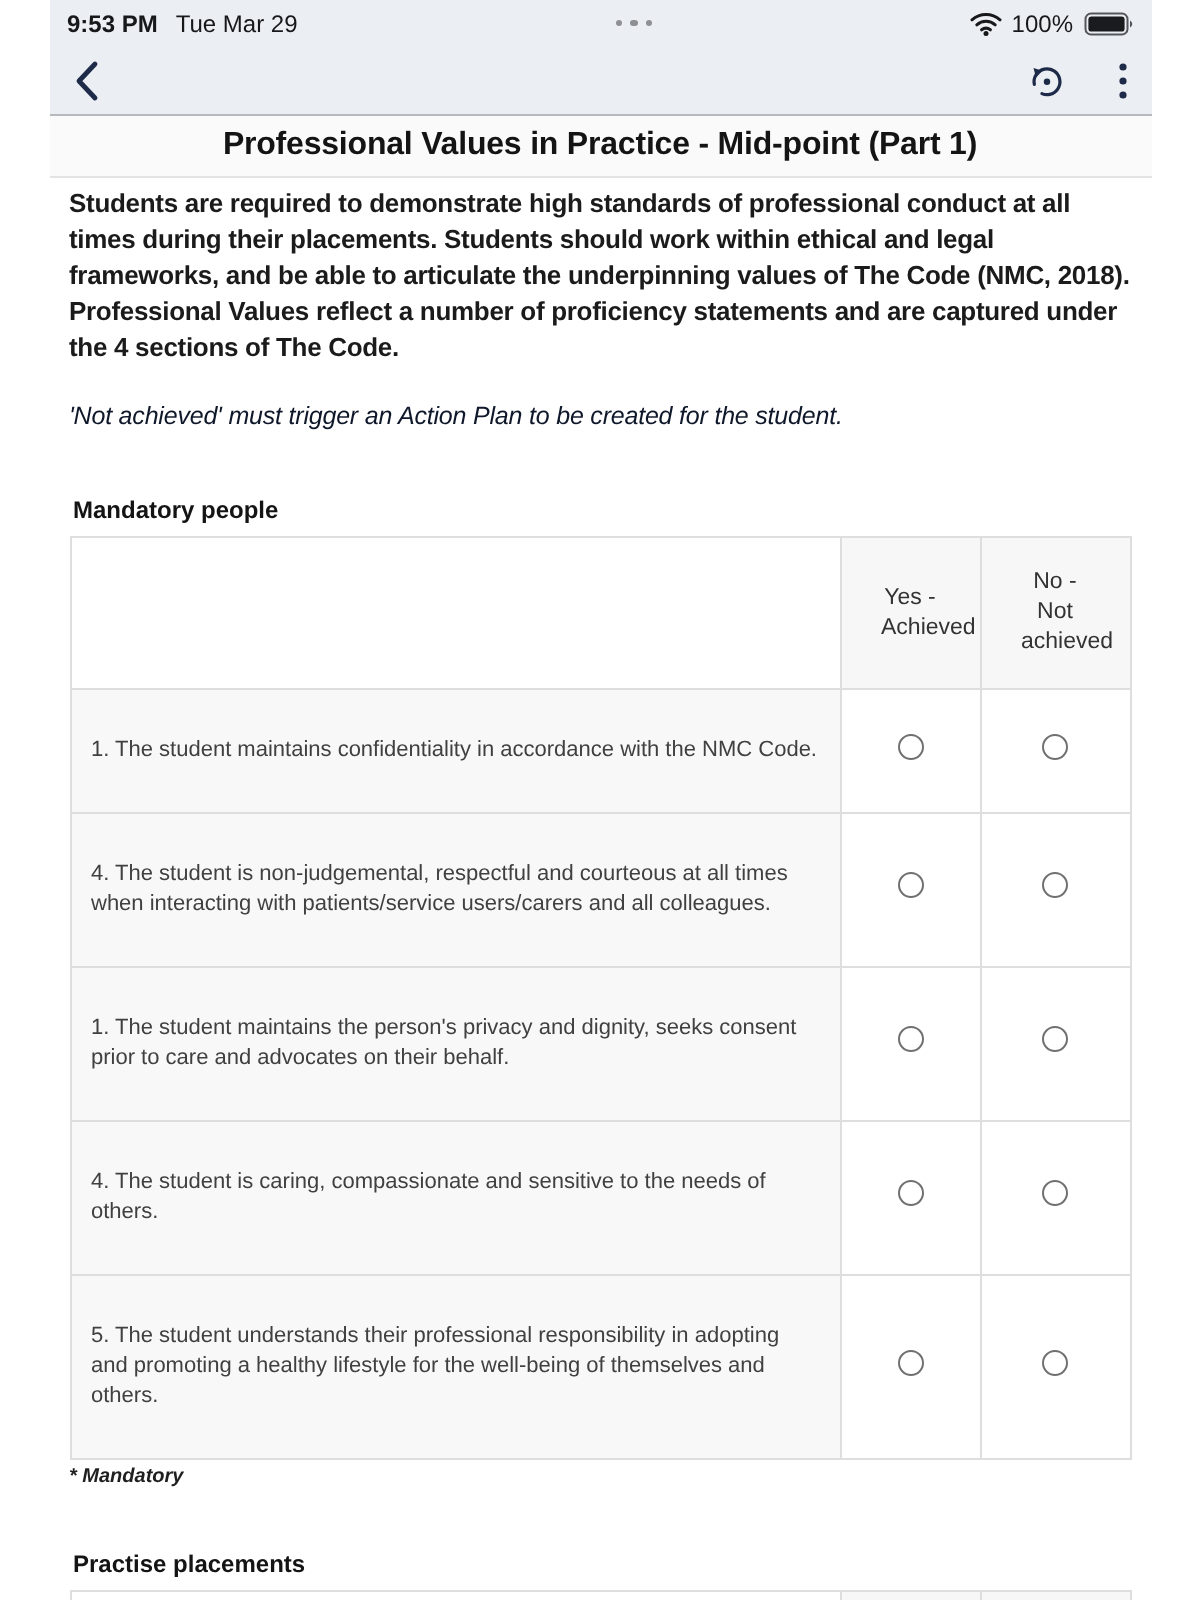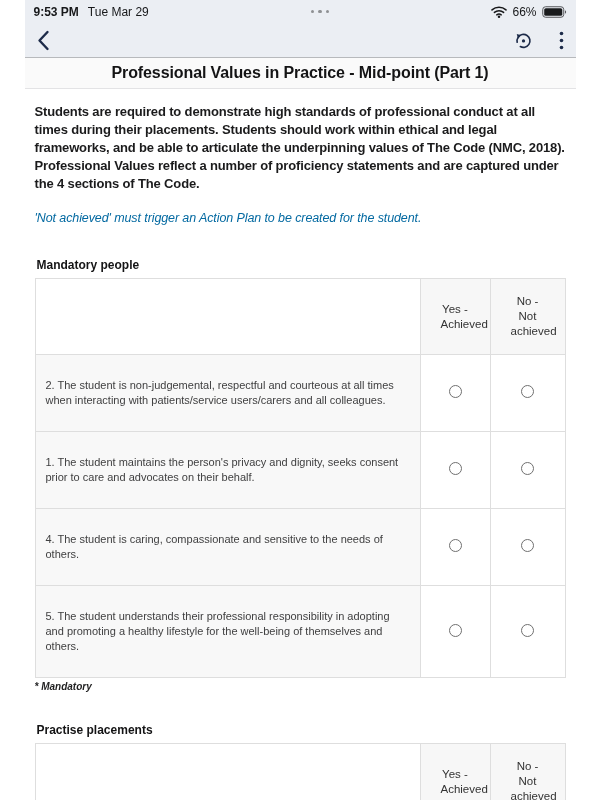--- a/index.html
+++ b/index.html
@@ -18,22 +18,22 @@
   .navbar{height:35px;background:#ebeef3;border-bottom:1px solid #b7b9bc;display:flex;align-items:center;padding:0 12px;}
   .nav-right{margin-left:auto;display:flex;align-items:center;gap:26px;}
   .icon-btn{background:none;border:none;padding:0;cursor:pointer;display:flex;align-items:center;}
 
   
   .titlebar{height:31px;background:#fafafa;border-bottom:1px solid #e3e3e5;display:flex;align-items:center;justify-content:center;}
   .titlebar h1{margin:0;font-size:16px;font-weight:700;color:#141415;letter-spacing:-.1px;}
 
   
   .content{padding:0 10px;}
-  .intro{margin:14px 0 0;font-size:13px;line-height:18px;font-weight:700;color:#1b1b1c;letter-spacing:-.15px;}
-  .note{margin:17px 0 0;font-size:12.5px;line-height:17px;font-style:italic;color:#0369a1;letter-spacing:-.1px;}
+  .intro{margin:4px 0 0;font-size:13px;line-height:18px;font-weight:700;color:#1b1b1c;letter-spacing:-.15px;}
+  .note{margin:17px 0 0;font-size:12.5px;line-height:17px;font-style:italic;color:#0f172a;letter-spacing:-.1px;}
   .section{margin-top:31px;}
   .section-title{margin:0 2px 6px;font-size:12px;font-weight:700;color:#141415;}
 
   table.assessment{width:100%;border-collapse:collapse;table-layout:fixed;}
   table.assessment th,table.assessment td{border:1px solid #dedede;vertical-align:middle;}
   col.q-col{width:auto;}
   col.yes-col{width:70px;}
   col.no-col{width:75px;}
   th.corner{background:#ffffff;}
   th.choice-head{background:#f7f7f7;font-weight:400;font-size:11.5px;line-height:15px;color:#333;padding:15px 20px;text-align:center;}
@@ -59,21 +59,21 @@
     </div>
     <div class="sb-right">
       <span style="display:flex;">
         <svg width="16" height="12" viewBox="0 0 16 12">
           <path d="M1 3.9a10.6 10.6 0 0 1 14 0" fill="none" stroke="#17181a" stroke-width="1.5" stroke-linecap="round"></path>
           <path d="M3.4 6.4a7 7 0 0 1 9.2 0" fill="none" stroke="#17181a" stroke-width="1.5" stroke-linecap="round"></path>
           <path d="M5.8 8.9a3.6 3.6 0 0 1 4.4 0" fill="none" stroke="#17181a" stroke-width="1.5" stroke-linecap="round"></path>
           <circle cx="8" cy="10.7" r="1.25" fill="#17181a"></circle>
         </svg>
       </span>
-      <span>66%</span>
+      <span>100%</span>
       <span style="display:flex;">
         <svg width="25" height="12" viewBox="0 0 25 12">
           <rect x="0.75" y="0.75" width="21" height="10.5" rx="2.8" fill="none" stroke="#55565a" stroke-width="1"></rect>
           <rect x="2.2" y="2.2" width="18.1" height="7.6" rx="1.6" fill="#1a1b1d"></rect>
           <path d="M23 4.2v3.6a2 2 0 0 0 0-3.6z" fill="#55565a"></path>
         </svg>
       </span>
     </div>
   </div>
 
@@ -124,23 +124,28 @@
               <col class="no-col">
             </colgroup>
       <thead>
         <tr>
           <th class="corner"></th>
           <th class="choice-head">Yes - Achieved</th>
           <th class="choice-head">No - Not achieved</th>
         </tr>
       </thead>
       <tbody>
+  <tr>
+    <th class="question" scope="row">1. The student maintains confidentiality in accordance with the NMC Code.</th>
+    <td class="radio-cell"><span class="radio" role="radio" aria-checked="false"></span></td>
+    <td class="radio-cell"><span class="radio" role="radio" aria-checked="false"></span></td>
+  </tr>
 
   <tr>
-    <th class="question" scope="row">2. The student is non-judgemental, respectful and courteous at all times when interacting with patients/service users/carers and all colleagues.</th>
+    <th class="question" scope="row">4. The student is non-judgemental, respectful and courteous at all times when interacting with patients/service users/carers and all colleagues.</th>
     <td class="radio-cell"><span class="radio" role="radio" aria-checked="false"></span></td>
     <td class="radio-cell"><span class="radio" role="radio" aria-checked="false"></span></td>
   </tr>
 
   <tr>
     <th class="question" scope="row">1. The student maintains the person's privacy and dignity, seeks consent prior to care and advocates on their behalf.</th>
     <td class="radio-cell"><span class="radio" role="radio" aria-checked="false"></span></td>
     <td class="radio-cell"><span class="radio" role="radio" aria-checked="false"></span></td>
   </tr>
 

